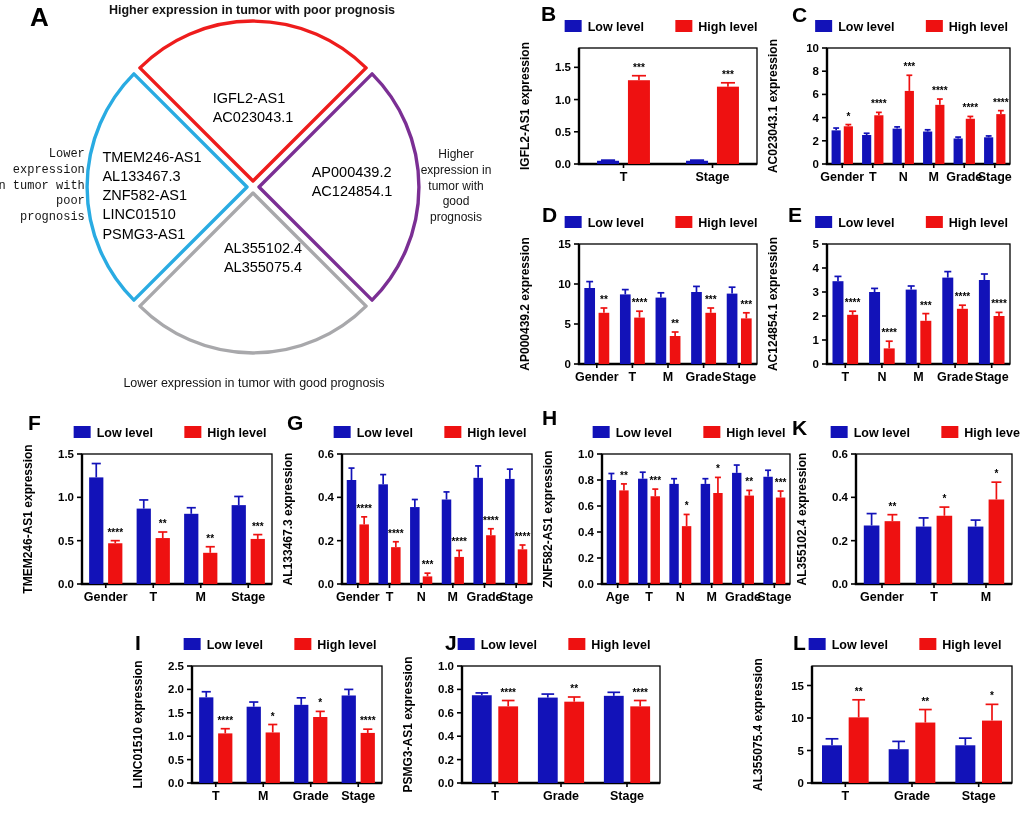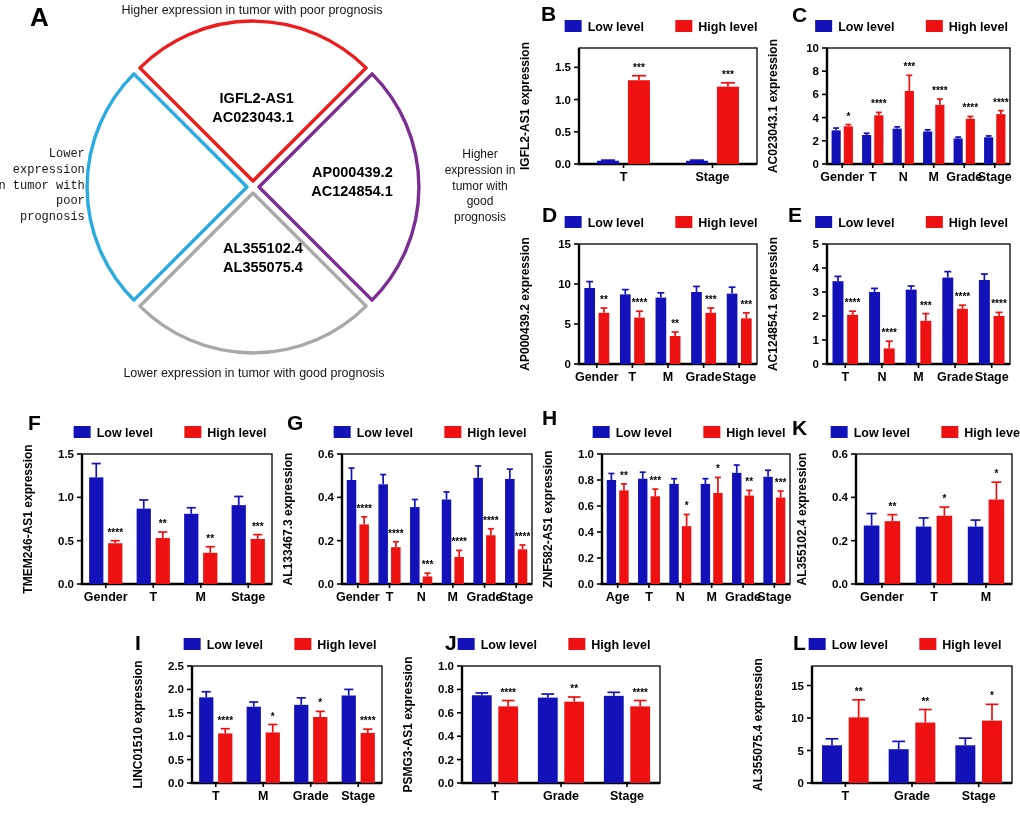--- a/index.html
+++ b/index.html
@@ -1,27 +1,27 @@
 <!DOCTYPE html>
 <html><head>
 <meta charset="utf-8">
 <style>
   html,body{margin:0;padding:0;background:#fff;}
   #figure{position:relative;width:1020px;height:817px;background:#ffffff;
           font-family:"Liberation Sans",sans-serif;color:#000;overflow:hidden;}
   .panel-letter{position:absolute;font-size:21px;font-weight:bold;z-index:5;}
   #panelA-letter{font-size:26px;left:30px;top:2px;}
   .caption{position:absolute;font-size:12.5px;line-height:1.32;color:#141414;}
-  #cap-top{left:252px;top:2px;transform:translateX(-50%);white-space:nowrap;}
-  #cap-bottom{left:254px;top:365px;transform:translateX(-50%);white-space:nowrap;}
+  #cap-top{left:252px;top:2px;transform:translateX(-50%);white-space:nowrap;font-weight:bold;}
+  #cap-bottom{left:254px;top:375px;transform:translateX(-50%);white-space:nowrap;}
   #cap-left{left:38px;top:187px;transform:translate(-50%,-50%);text-align:right;white-space:pre-line;font-size:12px;font-family:Liberation Mono, monospace;}
-  #cap-right{left:480px;top:187px;transform:translate(-50%,-50%);text-align:center;white-space:pre-line;font-size:12px;}
+  #cap-right{left:456px;top:187px;transform:translate(-50%,-50%);text-align:center;white-space:pre-line;font-size:12px;}
   #venn{position:absolute;left:0;top:0;}
-  .genes{position:absolute;transform:translate(-50%,-50%);text-align:right;
-         font-weight:bold;font-size:14.5px;line-height:1.32;white-space:pre-line;z-index:4;}
+  .genes{position:absolute;transform:translate(-50%,-50%);text-align:left;
+         font-weight:normal;font-size:14.5px;line-height:1.32;white-space:pre-line;z-index:4;}
   #genes-top{left:253px;top:108px;}
   #genes-left{left:152px;top:196px;}
   #genes-right{left:352px;top:182px;}
   #genes-bottom{left:263px;top:258px;}
   .chart{position:absolute;}
   .chart svg{display:block;}
   #chart-B{left:515px;top:2px;width:250px;height:196px;}
   #chart-C{left:763px;top:2px;width:255px;height:196px;}
   #chart-D{left:515px;top:198px;width:250px;height:200px;}
   #chart-E{left:763px;top:198px;width:255px;height:200px;}
@@ -69,20 +69,25 @@
   <div class="caption" id="cap-bottom">Lower expression in tumor with good prognosis</div>
 
   <svg id="venn" width="510" height="400" viewBox="0 0 510 400">
     <path d="M 253 181 L 366.1 67.9 A 160 160 0 0 0 139.9 67.9 Z" fill="#fff" stroke-width="3.4" stroke-linejoin="round" stroke="#ee1c1c"></path>
     <path d="M 247 187 L 133.9 73.9 A 160 160 0 0 0 133.9 300.1 Z" fill="#fff" stroke-width="3.4" stroke-linejoin="round" stroke="#29abe2"></path>
     <path d="M 259 187 L 372.1 300.1 A 160 160 0 0 0 372.1 73.9 Z" fill="#fff" stroke-width="3.4" stroke-linejoin="round" stroke="#7b2f94"></path>
     <path d="M 253 193 L 139.9 306.1 A 160 160 0 0 0 366.1 306.1 Z" fill="#fff" stroke-width="3.4" stroke-linejoin="round" stroke="#a8a8ab"></path>
   </svg>
   <div class="genes" id="genes-top">IGFL2-AS1
 AC023043.1</div>
+  <div class="genes" id="genes-left">TMEM246-AS1
+AL133467.3
+ZNF582-AS1
+LINC01510
+PSMG3-AS1</div>
   <div class="genes" id="genes-right">AP000439.2
 AC124854.1</div>
   <div class="genes" id="genes-bottom">AL355102.4
 AL355075.4</div>
 
   <div class="chart" id="chart-B">
     <span class="panel-letter">B</span>
       <svg width="250" height="196" viewBox="0 0 250 196">
         <rect x="64" y="46" width="178" height="116" fill="none" stroke="#000" stroke-width="1.3"></rect>
         <line x1="64" y1="46" x2="64" y2="162" stroke="#000" stroke-width="2.4"></line>

